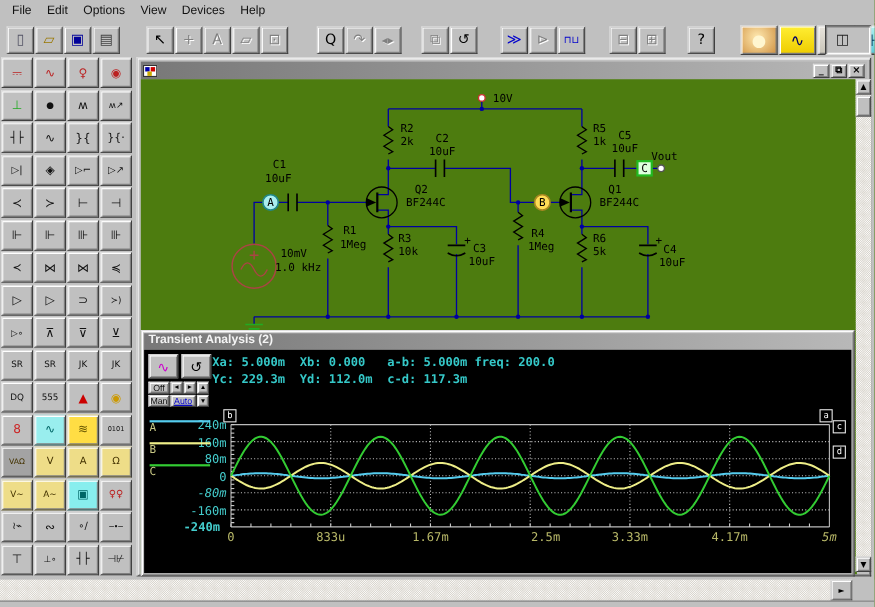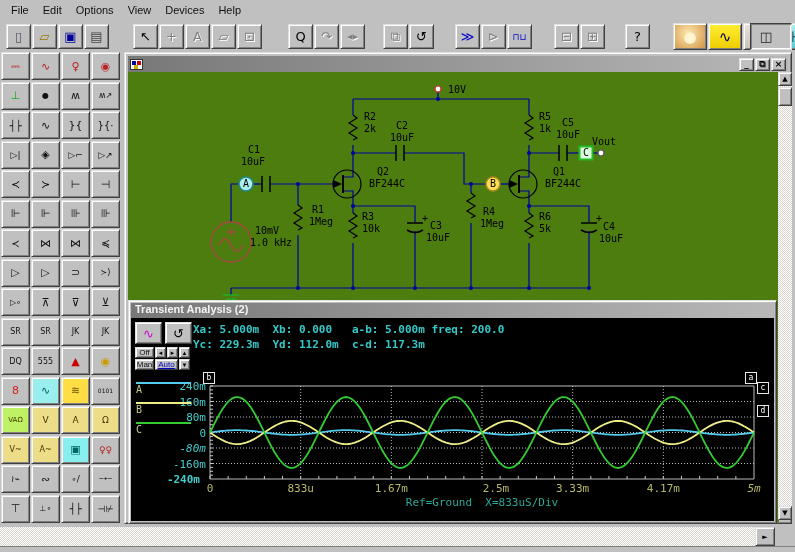--- a/index.html
+++ b/index.html
@@ -185,21 +185,21 @@
     <div class="sbtn b-out" style="color: rgb(17, 17, 17); font-size: 8px;">JK</div>
     <div class="sbtn b-out" style="color: rgb(17, 17, 17); font-size: 8px;">JK</div>
     <div class="sbtn b-out" style="color: rgb(17, 17, 17); font-size: 8px;">DQ</div>
     <div class="sbtn b-out" style="color: rgb(17, 17, 17); font-size: 8px;">555</div>
     <div class="sbtn b-out" style="color: rgb(204, 0, 0);">▲</div>
     <div class="sbtn b-out" style="color: rgb(204, 153, 0);">◉</div>
     <div class="sbtn b-out" style="color: rgb(204, 34, 34);">8</div>
     <div class="sbtn b-out" style="color: rgb(0, 102, 102); background: rgb(153, 238, 238);">∿</div>
     <div class="sbtn b-out" style="color: rgb(102, 85, 0); background: rgb(255, 221, 68);">≋</div>
     <div class="sbtn b-out" style="color: rgb(17, 17, 17); font-size: 6px;">0101</div>
-    <div class="sbtn b-out" style="color: rgb(68, 51, 0); background: #bef264; font-size: 7px;">VAΩ</div>
+    <div class="sbtn b-out" style="color: rgb(68, 51, 0); background: #a3a3a3; font-size: 7px;">VAΩ</div>
     <div class="sbtn b-out" style="color: rgb(68, 51, 0); background: rgb(238, 221, 136); font-size: 9px;">V</div>
     <div class="sbtn b-out" style="color: rgb(68, 51, 0); background: rgb(238, 221, 136); font-size: 9px;">A</div>
     <div class="sbtn b-out" style="color: rgb(68, 51, 0); background: rgb(238, 221, 136); font-size: 9px;">Ω</div>
     <div class="sbtn b-out" style="color: rgb(68, 51, 0); background: rgb(238, 221, 136); font-size: 8px;">V~</div>
     <div class="sbtn b-out" style="color: rgb(68, 51, 0); background: rgb(238, 221, 136); font-size: 8px;">A~</div>
     <div class="sbtn b-out" style="color: rgb(0, 102, 102); background: rgb(136, 238, 238);">▣</div>
     <div class="sbtn b-out" style="color: rgb(187, 34, 34); font-size: 9px;">♀♀</div>
     <div class="sbtn b-out" style="color: rgb(17, 17, 17); font-size: 9px;">≀⌁</div>
     <div class="sbtn b-out" style="color: rgb(17, 17, 17);">∾</div>
     <div class="sbtn b-out" style="color: rgb(17, 17, 17); font-size: 9px;">∘/</div>
@@ -445,21 +445,20 @@
         <line x1="0" y1="69.75" x2="3" y2="69.75" stroke="#ccc" stroke-width="1"></line>
         <line x1="0" y1="73.625" x2="3" y2="73.625" stroke="#ccc" stroke-width="1"></line>
         <line x1="0" y1="77.5" x2="3" y2="77.5" stroke="#ccc" stroke-width="1"></line>
         <line x1="0" y1="81.375" x2="3" y2="81.375" stroke="#ccc" stroke-width="1"></line>
         <line x1="0" y1="85.25" x2="3" y2="85.25" stroke="#ccc" stroke-width="1"></line>
         <line x1="0" y1="89.125" x2="3" y2="89.125" stroke="#ccc" stroke-width="1"></line>
         <polyline points="0,46.5 2,46.2 4,46.0 6,45.7 8,45.5 10,45.2 12,45.0 14,44.8 16,44.6 18,44.5 20,44.4 22,44.3 24,44.2 26,44.2 28,44.2 30,44.2 32,44.3 34,44.4 36,44.5 38,44.6 40,44.8 42,45.0 44,45.2 46,45.4 48,45.7 50,45.9 52,46.2 54,46.4 56,46.7 58,47.0 60,47.2 62,47.5 64,47.7 66,47.9 68,48.1 70,48.3 72,48.5 74,48.6 76,48.7 78,48.8 80,48.8 82,48.8 84,48.8 86,48.8 88,48.7 90,48.6 92,48.4 94,48.3 96,48.1 98,47.9 100,47.6 102,47.4 104,47.1 106,46.9 108,46.6 110,46.3 112,46.1 114,45.8 116,45.6 118,45.3 120,45.1 122,44.9 124,44.7 126,44.6 128,44.4 130,44.3 132,44.2 134,44.2 136,44.2 138,44.2 140,44.2 142,44.3 144,44.4 146,44.6 148,44.7 150,44.9 152,45.1 154,45.3 156,45.6 158,45.8 160,46.1 162,46.3 164,46.6 166,46.9 168,47.1 170,47.4 172,47.6 174,47.9 176,48.1 178,48.3 180,48.4 182,48.6 184,48.7 186,48.8 188,48.8 190,48.8 192,48.8 194,48.8 196,48.7 198,48.6 200,48.5 202,48.3 204,48.1 206,47.9 208,47.7 210,47.5 212,47.2 214,47.0 216,46.7 218,46.4 220,46.2 222,45.9 224,45.7 226,45.4 228,45.2 230,45.0 232,44.8 234,44.6 236,44.5 238,44.4 240,44.3 242,44.2 244,44.2 246,44.2 248,44.2 250,44.3 252,44.4 254,44.5 256,44.6 258,44.8 260,45.0 262,45.2 264,45.5 266,45.7 268,46.0 270,46.2 272,46.5 274,46.8 276,47.0 278,47.3 280,47.5 282,47.8 284,48.0 286,48.2 288,48.4 290,48.5 292,48.6 294,48.7 296,48.8 298,48.8 300,48.8 302,48.8 304,48.7 306,48.6 308,48.5 310,48.4 312,48.2 314,48.0 316,47.8 318,47.6 320,47.3 322,47.1 324,46.8 326,46.6 328,46.3 330,46.0 332,45.8 334,45.5 336,45.3 338,45.1 340,44.9 342,44.7 344,44.5 346,44.4 348,44.3 350,44.2 352,44.2 354,44.2 356,44.2 358,44.2 360,44.3 362,44.4 364,44.6 366,44.7 368,44.9 370,45.1 372,45.4 374,45.6 376,45.9 378,46.1 380,46.4 382,46.7 384,46.9 386,47.2 388,47.4 390,47.7 392,47.9 394,48.1 396,48.3 398,48.4 400,48.6 402,48.7 404,48.8 406,48.8 408,48.8 410,48.8 412,48.8 414,48.7 416,48.6 418,48.4 420,48.3 422,48.1 424,47.9 426,47.7 428,47.4 430,47.2 432,46.9 434,46.7 436,46.4 438,46.1 440,45.9 442,45.6 444,45.4 446,45.1 448,44.9 450,44.7 452,44.6 454,44.4 456,44.3 458,44.2 460,44.2 462,44.2 464,44.2 466,44.2 468,44.3 470,44.4 472,44.5 474,44.7 476,44.9 478,45.1 480,45.3 482,45.5 484,45.8 486,46.0 488,46.3 490,46.6 492,46.8 494,47.1 496,47.3 498,47.6 500,47.8 502,48.0 504,48.2 506,48.4 508,48.5 510,48.6 512,48.7 514,48.8 516,48.8 518,48.8 520,48.8 522,48.7 524,48.6 526,48.5 528,48.4 530,48.2 532,48.0 534,47.8 536,47.5 538,47.3 540,47.0 542,46.8 544,46.5 " fill="none" stroke="#55ccee" stroke-width="1.8"></polyline>
         <polyline points="0,46.5 2,47.8 4,49.2 6,50.4 8,51.7 10,52.8 12,53.9 14,54.9 16,55.8 18,56.5 20,57.1 22,57.6 24,57.9 26,58.1 28,58.1 30,58.0 32,57.7 34,57.2 36,56.7 38,55.9 40,55.1 42,54.1 44,53.1 46,51.9 48,50.7 50,49.4 52,48.1 54,46.8 56,45.4 58,44.1 60,42.8 62,41.6 64,40.4 66,39.3 68,38.3 70,37.4 72,36.6 74,36.0 76,35.5 78,35.1 80,34.9 82,34.9 84,35.0 86,35.2 88,35.7 90,36.2 92,36.9 94,37.7 96,38.7 98,39.7 100,40.8 102,42.1 104,43.3 106,44.6 108,46.0 110,47.3 112,48.6 114,49.9 116,51.2 118,52.4 120,53.5 122,54.5 124,55.4 126,56.2 128,56.9 130,57.4 132,57.8 134,58.0 136,58.1 138,58.0 140,57.8 142,57.4 144,56.9 146,56.2 148,55.4 150,54.5 152,53.5 154,52.4 156,51.2 158,49.9 160,48.6 162,47.3 164,46.0 166,44.6 168,43.3 170,42.1 172,40.8 174,39.7 176,38.7 178,37.7 180,36.9 182,36.2 184,35.7 186,35.2 188,35.0 190,34.9 192,34.9 194,35.1 196,35.5 198,36.0 200,36.6 202,37.4 204,38.3 206,39.3 208,40.4 210,41.6 212,42.8 214,44.1 216,45.4 218,46.8 220,48.1 222,49.4 224,50.7 226,51.9 228,53.1 230,54.1 232,55.1 234,55.9 236,56.7 238,57.2 240,57.7 242,58.0 244,58.1 246,58.1 248,57.9 250,57.6 252,57.1 254,56.5 256,55.8 258,54.9 260,53.9 262,52.8 264,51.7 266,50.4 268,49.2 270,47.8 272,46.5 274,45.2 276,43.8 278,42.6 280,41.3 282,40.2 284,39.1 286,38.1 288,37.2 290,36.5 292,35.9 294,35.4 296,35.1 298,34.9 300,34.9 302,35.0 304,35.3 306,35.8 308,36.3 310,37.1 312,37.9 314,38.9 316,39.9 318,41.1 320,42.3 322,43.6 324,44.9 326,46.2 328,47.6 330,48.9 332,50.2 334,51.4 336,52.6 338,53.7 340,54.7 342,55.6 344,56.4 346,57.0 348,57.5 350,57.9 352,58.1 354,58.1 356,58.0 358,57.8 360,57.3 362,56.8 364,56.1 366,55.3 368,54.3 370,53.3 372,52.2 374,50.9 376,49.7 378,48.4 380,47.0 382,45.7 384,44.4 386,43.1 388,41.8 390,40.6 392,39.5 394,38.5 396,37.6 398,36.8 400,36.1 402,35.6 404,35.2 406,35.0 408,34.9 410,35.0 412,35.2 414,35.6 416,36.1 418,36.8 420,37.6 422,38.5 424,39.5 426,40.6 428,41.8 430,43.1 432,44.4 434,45.7 436,47.0 438,48.4 440,49.7 442,50.9 444,52.2 446,53.3 448,54.3 450,55.3 452,56.1 454,56.8 456,57.3 458,57.8 460,58.0 462,58.1 464,58.1 466,57.9 468,57.5 470,57.0 472,56.4 474,55.6 476,54.7 478,53.7 480,52.6 482,51.4 484,50.2 486,48.9 488,47.6 490,46.2 492,44.9 494,43.6 496,42.3 498,41.1 500,39.9 502,38.9 504,37.9 506,37.1 508,36.3 510,35.8 512,35.3 514,35.0 516,34.9 518,34.9 520,35.1 522,35.4 524,35.9 526,36.5 528,37.2 530,38.1 532,39.1 534,40.2 536,41.3 538,42.6 540,43.8 542,45.2 544,46.5 " fill="none" stroke="#eeee88" stroke-width="1.8"></polyline>
         <polyline points="0,46.5 2,42.4 4,38.4 6,34.5 8,30.7 10,27.1 12,23.8 14,20.9 16,18.2 18,15.9 20,14.1 22,12.6 24,11.6 26,11.1 28,11.1 30,11.5 32,12.4 34,13.7 36,15.5 38,17.7 40,20.3 42,23.2 44,26.5 46,30.0 48,33.7 50,37.6 52,41.6 54,45.7 56,49.8 58,53.8 60,57.8 62,61.6 64,65.2 66,68.5 68,71.6 70,74.3 72,76.6 74,78.6 76,80.1 78,81.2 80,81.8 82,81.9 84,81.6 86,80.8 88,79.6 90,77.9 92,75.8 94,73.2 96,70.4 98,67.2 100,63.8 102,60.1 104,56.2 106,52.2 108,48.1 110,44.0 112,40.0 114,36.0 116,32.2 118,28.5 120,25.1 122,22.0 124,19.2 126,16.8 128,14.8 130,13.2 132,12.0 134,11.3 136,11.0 138,11.3 140,12.0 142,13.2 144,14.8 146,16.8 148,19.2 150,22.0 152,25.1 154,28.5 156,32.2 158,36.0 160,40.0 162,44.0 164,48.1 166,52.2 168,56.2 170,60.1 172,63.8 174,67.2 176,70.4 178,73.2 180,75.8 182,77.9 184,79.6 186,80.8 188,81.6 190,81.9 192,81.8 194,81.2 196,80.1 198,78.6 200,76.6 202,74.3 204,71.6 206,68.5 208,65.2 210,61.6 212,57.8 214,53.8 216,49.8 218,45.7 220,41.6 222,37.6 224,33.7 226,30.0 228,26.5 230,23.2 232,20.3 234,17.7 236,15.5 238,13.7 240,12.4 242,11.5 244,11.1 246,11.1 248,11.6 250,12.6 252,14.1 254,15.9 256,18.2 258,20.9 260,23.8 262,27.1 264,30.7 266,34.5 268,38.4 270,42.4 272,46.5 274,50.6 276,54.6 278,58.5 280,62.3 282,65.9 284,69.2 286,72.1 288,74.8 290,77.1 292,78.9 294,80.4 296,81.4 298,81.9 300,81.9 302,81.5 304,80.6 306,79.3 308,77.5 310,75.3 312,72.7 314,69.8 316,66.5 318,63.0 320,59.3 322,55.4 324,51.4 326,47.3 328,43.2 330,39.2 332,35.2 334,31.4 336,27.8 338,24.5 340,21.4 342,18.7 344,16.4 346,14.4 348,12.9 350,11.8 352,11.2 354,11.1 356,11.4 358,12.2 360,13.4 362,15.1 364,17.2 366,19.8 368,22.6 370,25.8 372,29.2 374,32.9 376,36.8 378,40.8 380,44.9 382,49.0 384,53.0 386,57.0 388,60.8 390,64.5 392,67.9 394,71.0 396,73.8 398,76.2 400,78.2 402,79.8 404,81.0 406,81.7 408,82.0 410,81.7 412,81.0 414,79.8 416,78.2 418,76.2 420,73.8 422,71.0 424,67.9 426,64.5 428,60.8 430,57.0 432,53.0 434,49.0 436,44.9 438,40.8 440,36.8 442,32.9 444,29.2 446,25.8 448,22.6 450,19.8 452,17.2 454,15.1 456,13.4 458,12.2 460,11.4 462,11.1 464,11.2 466,11.8 468,12.9 470,14.4 472,16.4 474,18.7 476,21.4 478,24.5 480,27.8 482,31.4 484,35.2 486,39.2 488,43.2 490,47.3 492,51.4 494,55.4 496,59.3 498,63.0 500,66.5 502,69.8 504,72.7 506,75.3 508,77.5 510,79.3 512,80.6 514,81.5 516,81.9 518,81.9 520,81.4 522,80.4 524,78.9 526,77.1 528,74.8 530,72.1 532,69.2 534,65.9 536,62.3 538,58.5 540,54.6 542,50.6 544,46.5 " fill="none" stroke="#33cc33" stroke-width="1.8"></polyline>
       </svg>
-    <div id="plot-footer">Ref=Ground  X=833uS/Div</div>
   <div class="ylab" style="left: 33px; top: 62px;">240m</div>
       <div class="ylab" style="left: 33px; top: 77.5px;">160m</div>
       <div class="ylab" style="left: 33px; top: 93px;">80m</div>
       <div class="ylab" style="left: 33px; top: 108.5px;">0</div>
       <div class="ylab" style="left: 33px; top: 124px; font-style: italic;">-80m</div>
       <div class="ylab" style="left: 33px; top: 139.5px;">-160m</div>
       <div class="ylab" style="left: 27px; top: 155px; font-weight: bold;">-240m</div>
       <div class="xlab" style="left: 79px; top: 164px;">0</div>
       <div class="xlab" style="left: 169.667px; top: 164px;">833u</div>
       <div class="xlab" style="left: 260.333px; top: 164px;">1.67m</div>

